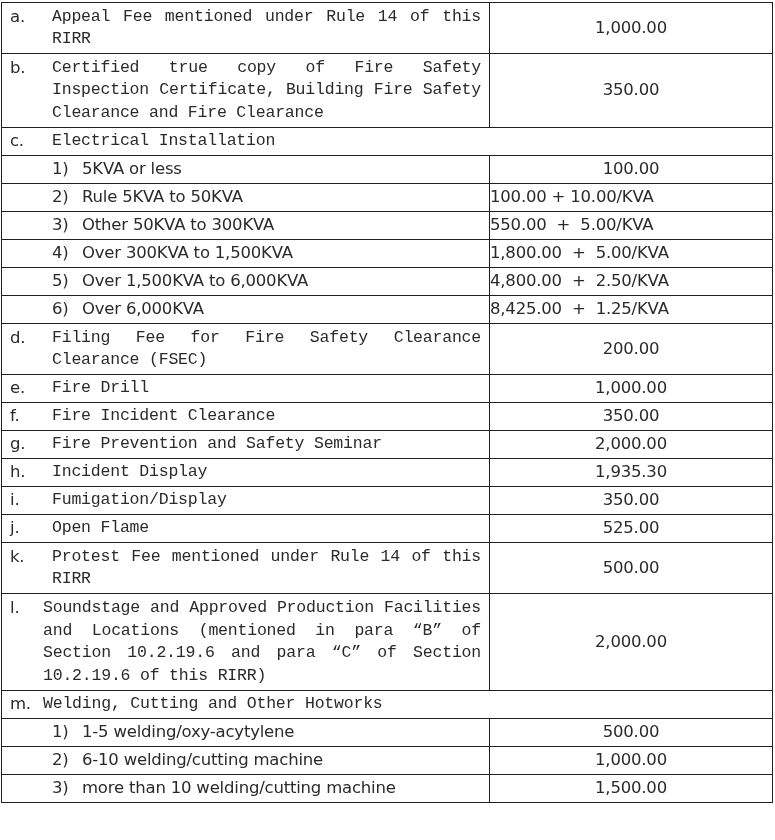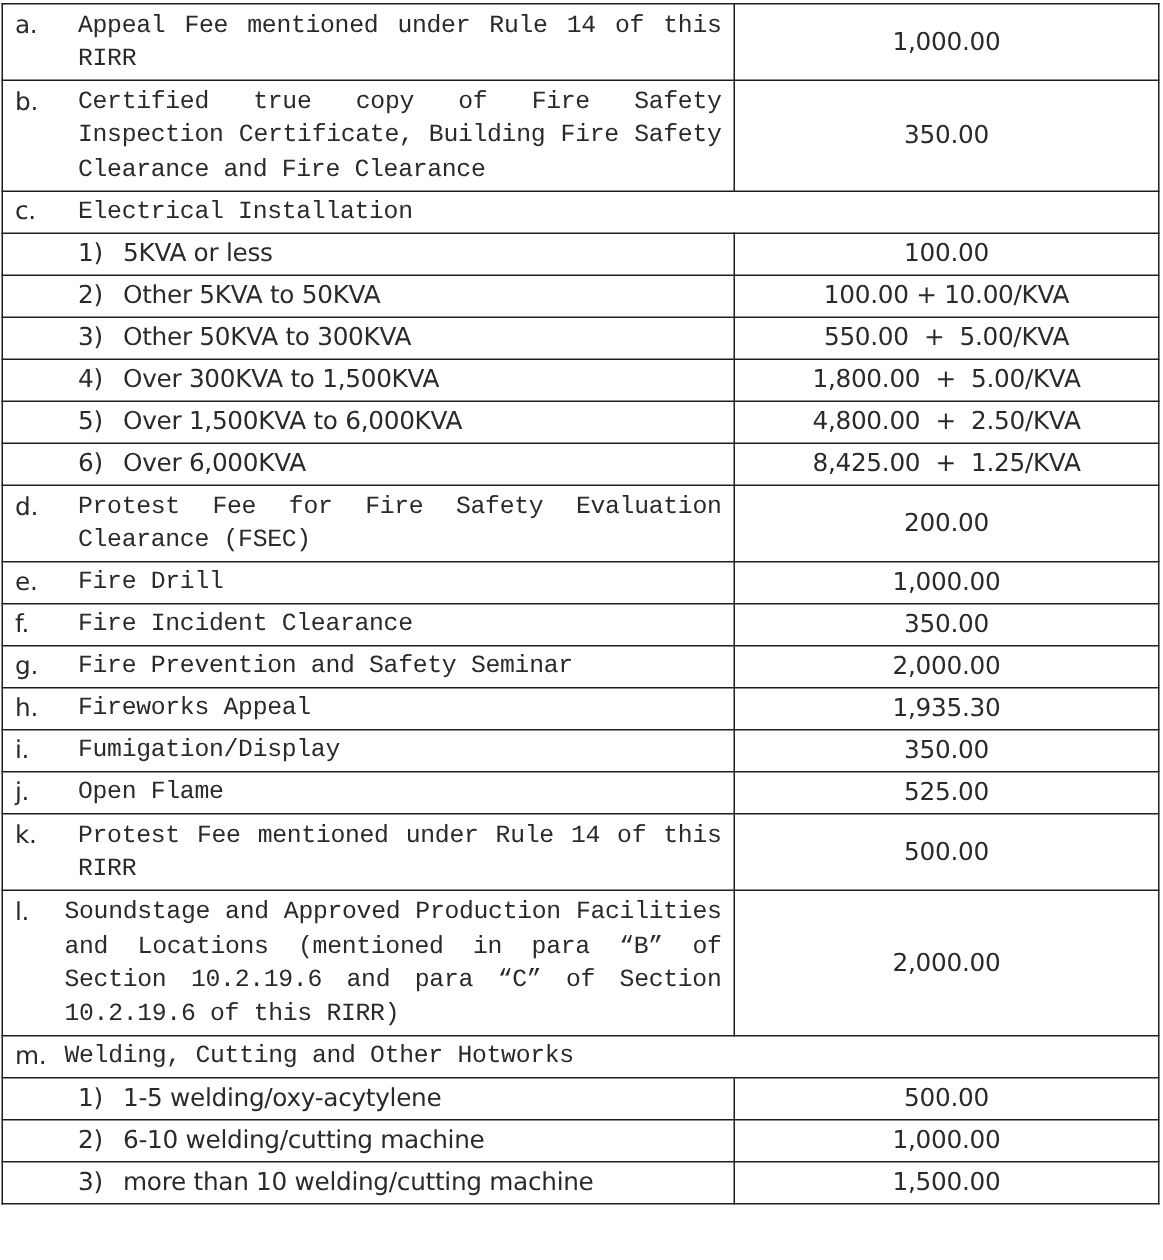--- a/index.html
+++ b/index.html
@@ -22,21 +22,21 @@
   }
   .col-desc { width: 488px; }
   .col-amt  { width: 283px; }
   .desc { display: flex; padding-left: 8px; padding-right: 8px; }
   .desc .lbl { flex: 0 0 42px; }
   .desc .txt { flex: 1; text-align: justify; font-family: Liberation Mono, monospace; }
   .desc.tight .lbl { flex: 0 0 33px; }
   .sub { display: flex; padding-left: 50px; }
   .sub .lbl { flex: 0 0 30px; }
   .amt { text-align: center; }
-  .amt-r { text-align: center; padding-right: 50px; }
+  .amt-r { text-align: left; padding-right: 50px; }
   tr.h1 td { height: 27px; }
   tr.h2 td { height: 50px; }
   tr.h3 td { height: 73px; }
   tr.h4 td { height: 96px; }
 </style>
 </head>
 <body>
 
 <table class="fee-table">
   <colgroup>
@@ -80,21 +80,21 @@
         <span class="lbl">1)</span>
         <span>5KVA or less</span>
       </div>
         </td>
       <td class="amt">100.00</td>
     </tr>
     <tr class="h1">
       <td>
           <div class="sub">
         <span class="lbl">2)</span>
-        <span>Other 5KVA to 50KVA</span>
+        <span>Rule 5KVA to 50KVA</span>
       </div>
         </td>
       <td class="amt-r" style="white-space:pre">100.00 + 10.00/KVA</td>
     </tr>
     <tr class="h1">
       <td>
           <div class="sub">
         <span class="lbl">3)</span>
         <span>Other 50KVA to 300KVA</span>
       </div>
@@ -126,21 +126,21 @@
         <span>Over 6,000KVA</span>
       </div>
         </td>
       <td class="amt-r" style="white-space:pre">8,425.00  +  1.25/KVA</td>
     </tr>
 
     <tr class="h2">
       <td>
           <div class="desc">
         <span class="lbl">d.</span>
-        <span class="txt">Protest Fee for Fire Safety Evaluation Clearance (FSEC)</span>
+        <span class="txt">Filing Fee for Fire Safety Clearance Clearance (FSEC)</span>
       </div>
         </td>
       <td class="amt">200.00</td>
     </tr>
 
     <tr class="h1">
       <td>
           <div class="desc">
         <span class="lbl">e.</span>
         <span class="txt">Fire Drill</span>
@@ -166,21 +166,21 @@
         <span class="txt">Fire Prevention and Safety Seminar</span>
       </div>
         </td>
       <td class="amt">2,000.00</td>
     </tr>
 
     <tr class="h1">
       <td>
           <div class="desc">
         <span class="lbl">h.</span>
-        <span class="txt">Fireworks Appeal</span>
+        <span class="txt">Incident Display</span>
       </div>
         </td>
       <td class="amt">1,935.30</td>
     </tr>
 
     <tr class="h1">
       <td>
           <div class="desc">
         <span class="lbl">i.</span>
         <span class="txt">Fumigation/Display</span>

